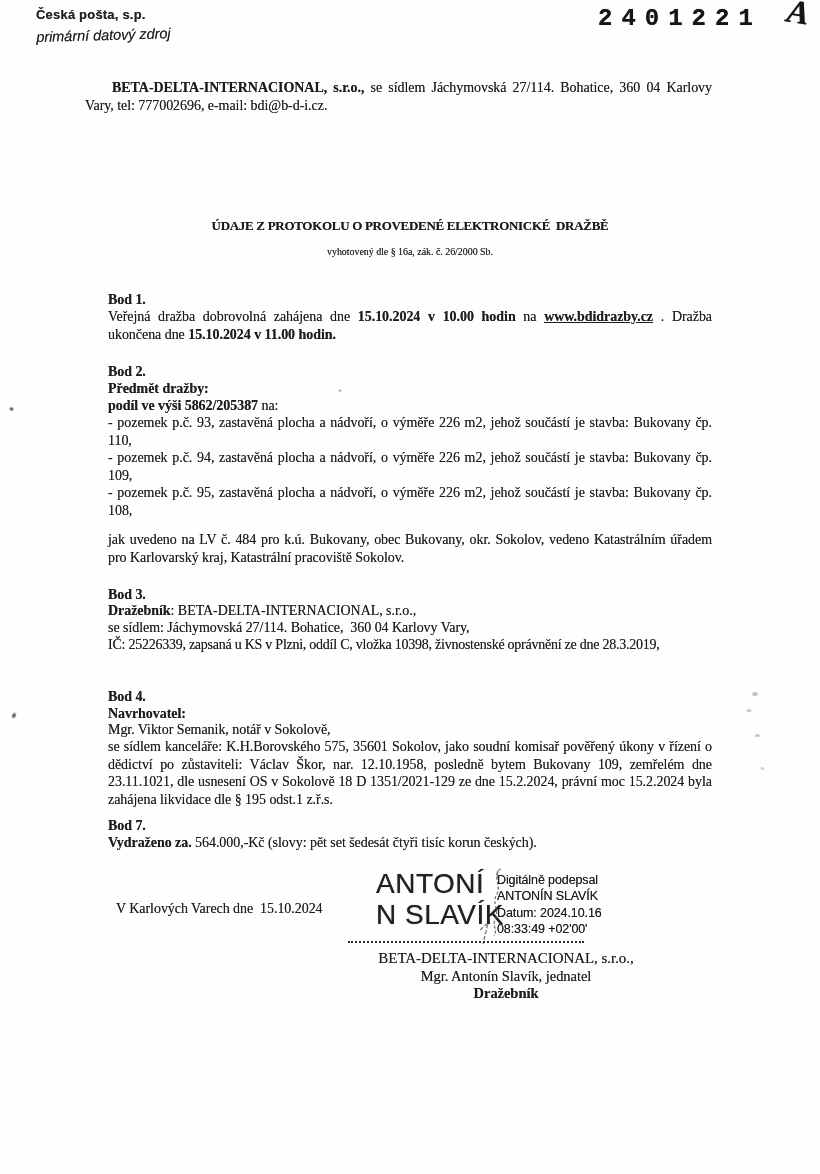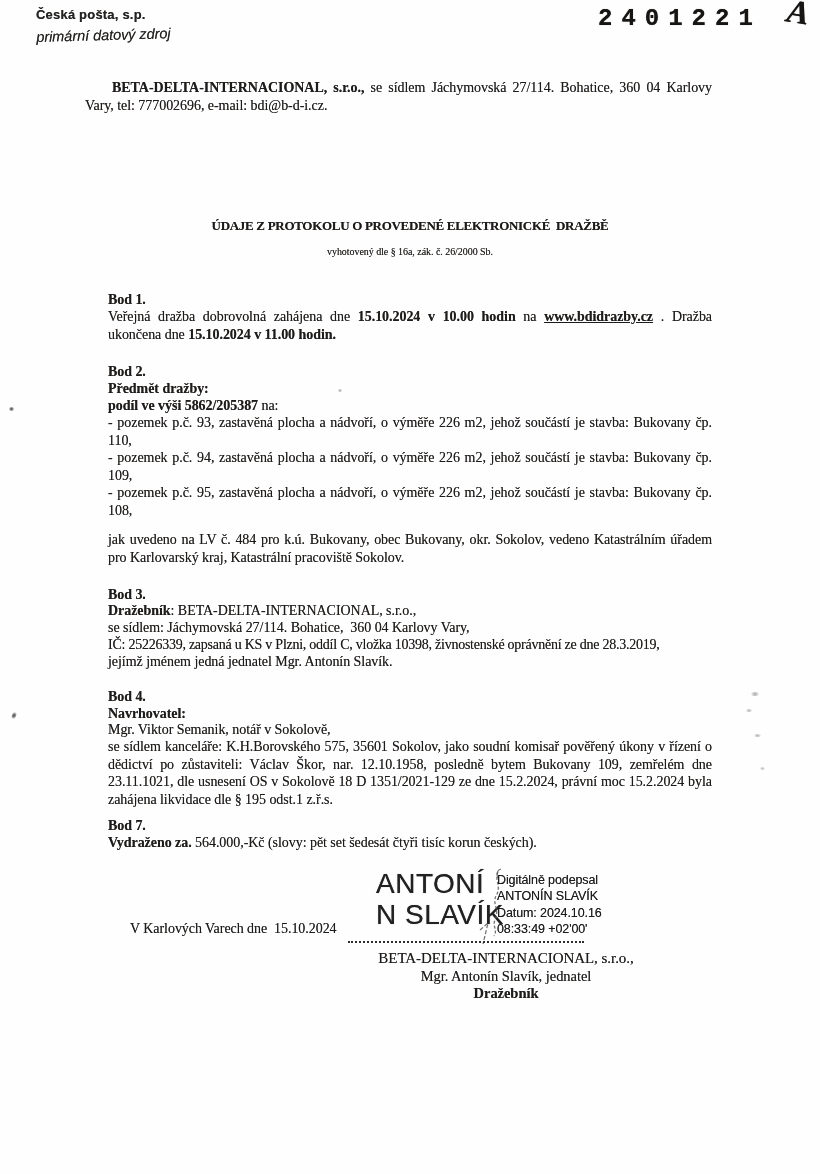--- a/index.html
+++ b/index.html
@@ -35,21 +35,21 @@
   .title{left:108px;top:217px;width:604px;text-align:center;font-weight:bold;font-size:13px;letter-spacing:-0.3px;white-space:pre;}
   .subtitle{left:108px;top:243px;width:604px;text-align:center;font-size:10px;}
 
   .b1h{top:291px;}  .b1p{top:308px;}
   .b2h{top:363px;}  .b2s{top:380px;} .b2pod{top:397px;} .b2items{top:414px;} .b2lv{top:531px;}
   .b3h{top:586px;}  .b3l1{top:602px;} .b3l2{top:619px;} .b3l3{top:636px;} .b3l4{top:653px;}
   .b4h{top:688px;}  .b4s{top:705px;} .b4l1{top:721px;} .b4p{top:738px;}
   .b7h{top:817px;}  .b7l{top:834px;}
   .b2items p{margin:0;}
 
-  .pdate{left:116px;top:920px;margin-left:14px;}
+  .pdate{left:116px;top:900px;}
 
   
   .sig-name{left:376px;top:868px;font-family:"Liberation Sans",sans-serif;font-size:28px;line-height:31px;color:#212121;letter-spacing:0.5px;text-shadow:0 0 0.7px rgba(25,25,25,.75);}
   .sig-details{left:497px;top:872px;font-family:"Liberation Sans",sans-serif;font-size:12.5px;line-height:16.4px;color:#1d1d1d;letter-spacing:-0.1px;text-shadow:0 0 0.5px rgba(25,25,25,.7);}
   .sig-scribble{left:468px;top:866px;}
   .dotted{left:348px;top:941px;width:236px;height:0;border-bottom:2px dotted #2e2e2e;}
   .sig-footer{left:350px;top:950px;width:312px;text-align:center;line-height:17.5px;}
   .sig-footer .l1{font-size:15px;}
   .sig-footer .l2{font-size:14.5px;}
   .sig-footer .l3{font-size:14.5px;font-weight:bold;}
@@ -94,21 +94,20 @@
     <p class="flow">- pozemek p.č. 93, zastavěná plocha a nádvoří, o výměře 226 m2, jehož součástí je stavba: Bukovany čp. 110,</p>
     <p class="flow">- pozemek p.č. 94, zastavěná plocha a nádvoří, o výměře 226 m2, jehož součástí je stavba: Bukovany čp. 109,</p>
     <p class="flow">- pozemek p.č. 95, zastavěná plocha a nádvoří, o výměře 226 m2, jehož součástí je stavba: Bukovany čp. 108,</p>
   </div>
   <p class="abs col flow b2lv">jak uvedeno na LV č. 484 pro k.ú. Bukovany, obec Bukovany, okr. Sokolov, vedeno Katastrálním úřadem pro Karlovarský kraj, Katastrální pracoviště Sokolov.</p>
 
   <div class="abs col head b3h">Bod 3.</div>
   <div class="abs col line b3l1"><span class="b">Dražebník</span><span>: BETA-DELTA-INTERNACIONAL, s.r.o.,</span></div>
   <div class="abs col line b3l2">se sídlem: Jáchymovská 27/114. Bohatice,  360 04 Karlovy Vary,</div>
   <div class="abs col line tight b3l3">IČ: 25226339, zapsaná u KS v Plzni, oddíl C, vložka 10398, živnostenské oprávnění ze dne 28.3.2019,</div>
-  <div class="abs col line b3l4">jejímž jménem jedná jednatel Mgr. Antonín Slavík.</div>
 
   <div class="abs col head b4h">Bod 4.</div>
   <div class="abs col line b4l1">Mgr. Viktor Semanik, notář v Sokolově,</div>
   <div class="abs col head b4s">Navrhovatel:</div>
   <p class="abs col flow b4p">se sídlem kanceláře: K.H.Borovského 575, 35601 Sokolov, jako soudní komisař pověřený úkony v řízení o dědictví po zůstaviteli: Václav Škor, nar. 12.10.1958, posledně bytem Bukovany 109, zemřelém dne 23.11.1021, dle usnesení OS v Sokolově 18 D 1351/2021-129 ze dne 15.2.2024, právní moc 15.2.2024 byla zahájena likvidace  dle § 195 odst.1 z.ř.s.</p>
 
   <div class="abs col head b7h">Bod 7.</div>
   <div class="abs col line b7l"><span class="b">Vydraženo za.</span><span> 564.000,-Kč (slovy: pět set šedesát čtyři tisíc korun českých).</span></div>
 
   <div class="abs line pdate">V Karlových Varech dne  15.10.2024</div>

